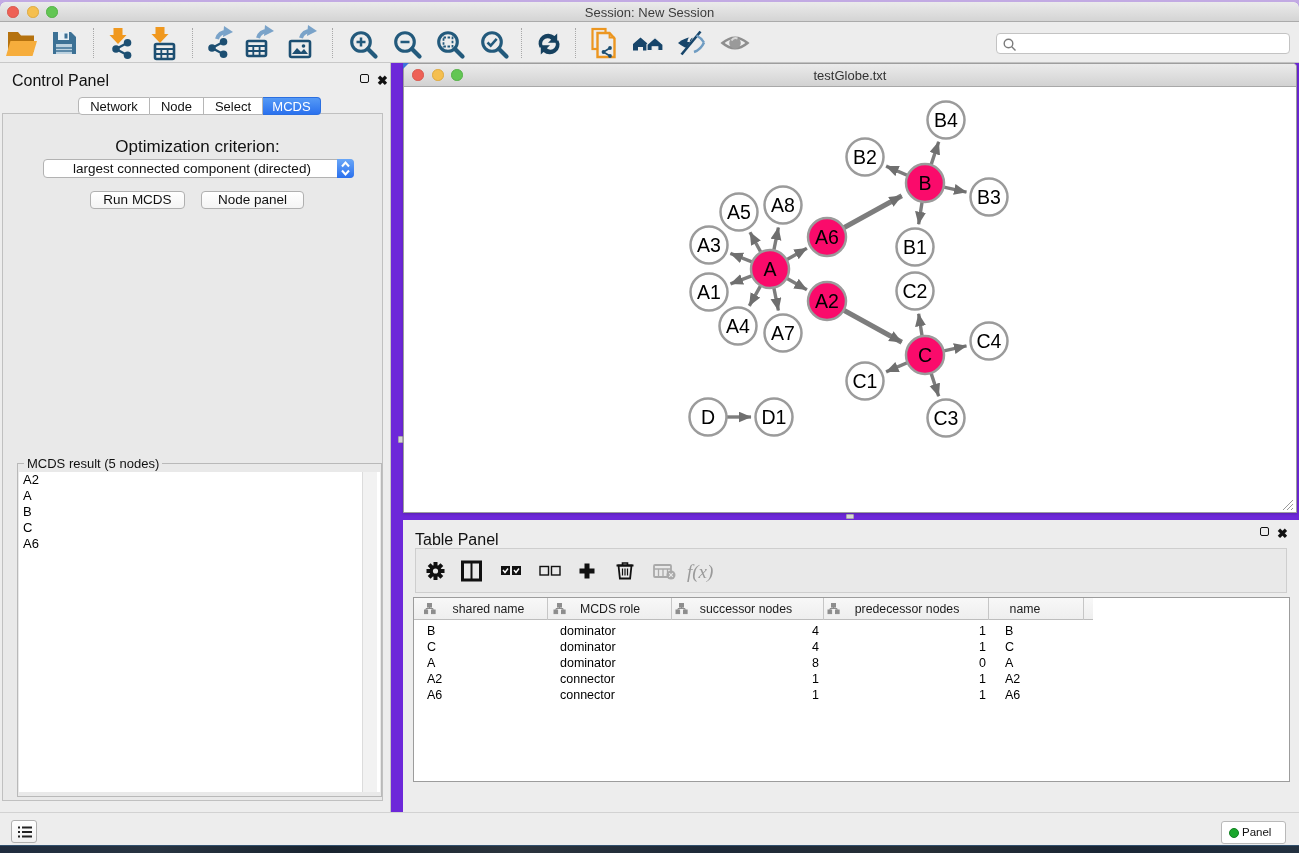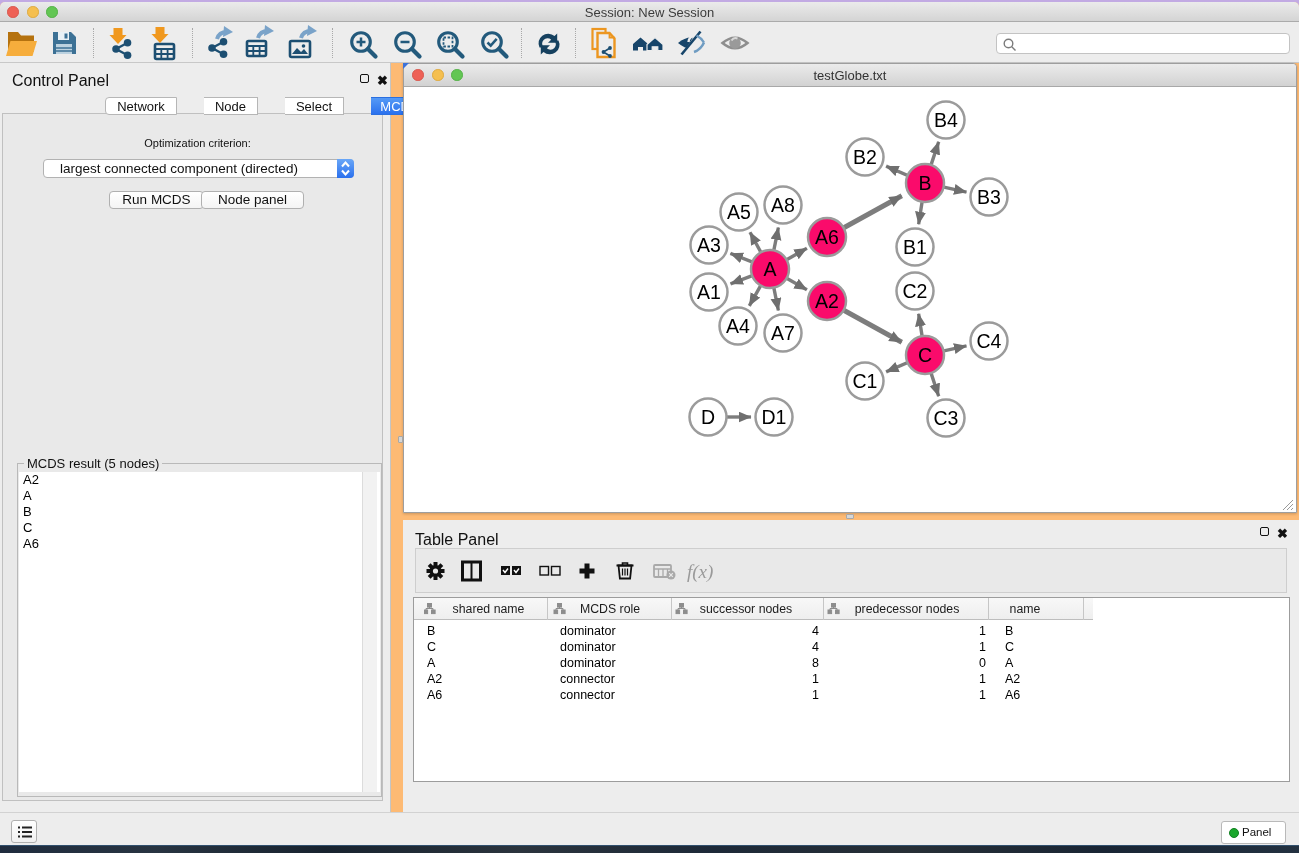--- a/index.html
+++ b/index.html
@@ -1,44 +1,44 @@
 <!DOCTYPE html>
 <html><head>
 <meta charset="utf-8">
 <style>
 * { margin:0; padding:0; box-sizing:border-box; }
 html,body { width:1299px; height:853px; overflow:hidden; }
 body { font-family:"Liberation Sans", sans-serif; background:#17243a; position:relative; }
 .abs { position:absolute; }
 #deskband { top:0; left:0; width:1299px; height:8px; background:#c2aae3; }
-#appwin { top:2px; left:0; width:1299px; height:843px; background:#fdba74; border-radius:5px 5px 0 0; }
+#appwin { top:2px; left:0; width:1299px; height:843px; background:#6d28d9; border-radius:5px 5px 0 0; }
 #titlebar { top:0; left:0; width:1299px; height:20px; background:linear-gradient(#ebebeb,#d4d4d4); border-bottom:1px solid #ababab; border-radius:5px 5px 0 0; }
 .tl { width:11.5px; height:11.5px; border-radius:50%; top:4px; }
 .tl.red { background:#ee6156; border:1px solid #d9554b; left:7px; }
 .tl.yel { background:#f5bf4f; border:1px solid #dfa93c; left:27px; }
 .tl.grn { background:#63c654; border:1px solid #52b145; left:46px; }
 #apptitle { top:3px; left:0; width:100%; text-align:center; font-size:13px; color:#3c3c3c; }
 #toolbar { top:20px; left:0; width:1299px; height:41px; background:#ededed; }
 .tsep { top:6px; width:0; height:30px; border-left:1px dotted #a9a9a9; }
 #searchbox { top:11px; left:996px; width:294px; height:21px; background:#fff; border:1px solid #c3c3c3; border-radius:4px; }
 #mainline { top:60px; left:0; width:1299px; height:1px; background:#c8c8c8; }
 
 
 #leftdock { top:61px; left:0; width:391px; height:749px; background:#ededed; border-right:1px solid #c4c4c4; }
 .paneltitle { font-size:16px; color:#111; }
 .sqicon { width:9px; height:9px; border:1.5px solid #111; border-radius:2px; }
 .xicon { font-size:13px; font-weight:bold; color:#111; line-height:9px; }
 #cp-border { top:50px; left:2px; width:381px; height:688px; background:#e9e9e9; border:1px solid #c0c0c0; }
 .tabs { display:flex; height:18px; }
-.tab { background:#fff; border:1px solid #b6b6b6; border-left:none; font-size:13px; color:#111; text-align:center; line-height:17px;margin-left:27px; }
+.tab { background:#fff; border:1px solid #b6b6b6; border-left:none; font-size:13px; color:#111; text-align:center; line-height:17px; }
 .tab.first { border-left:1px solid #b6b6b6; border-radius:4px 0 0 4px; }
 .tab.last { border-radius:0 4px 4px 0; }
 .tab.sel { background:linear-gradient(#559af6,#2b71ee); border-color:#2b6fe0; color:#fff; }
-#optlabel { font-size:11px; color:#111; }
-#dropdown { top:96px; left:43px; width:311px; height:19px; background:#fff; border:1px solid #b2b2b2; border-radius:4px; font-size:13.5px; color:#111; line-height:17px; padding-left:16px; }
+#optlabel { font-size:17px; color:#111; }
+#dropdown { top:96px; left:43px; width:311px; height:19px; background:#fff; border:1px solid #b2b2b2; border-radius:4px; font-size:13.5px; color:#111; line-height:17px; padding-left:29px; }
 #dropstep { top:-1px; right:-1px; width:17px; height:19px; background:linear-gradient(#6aa7f7,#2a70ee); border-radius:0 4px 4px 0; }
 .btn { background:linear-gradient(#ffffff,#f4f4f4); border:1px solid #b0b0b0; border-radius:4px; font-size:13.5px; color:#111; text-align:center; line-height:16px; }
 #groupbox { top:400px; left:17px; width:365px; height:334px; border:1px solid #b9b9b9; }
 #grouptitle { top:-8px; left:6px; background:#e9e9e9; padding:0 3px; font-size:13px; color:#111; }
 #mcdslist { top:8px; left:1px; width:361px; height:320px; background:#fff; font-size:13px; color:#000; }
 #mcdslist div { padding-left:4px; height:16px; line-height:16px; }
 #listscroll { top:8px; left:344px; width:15px; height:320px; background:#f2f2f2; border-left:1px solid #dcdcdc; }
 
 
 #netwin { top:61px; left:403px; width:894px; height:450px; background:#fff; border:1px solid #9e9e9e; border-radius:4px 4px 0 0; box-shadow:0 1px 3px rgba(0,0,0,0.2); }
@@ -210,21 +210,21 @@
     </div>
     <div id="optlabel" class="abs" style="top:74px;left:0;width:395px;text-align:center">Optimization criterion:</div>
     <div id="dropdown" class="abs">largest connected component (directed)
       <div id="dropstep" class="abs">
         <svg width="17" height="19" viewBox="0 0 17 19">
           <path d="M5 7.5 l3.5 -4 l3.5 4" fill="none" stroke="#fff" stroke-width="2"></path>
           <path d="M5 11.5 l3.5 4 l3.5 -4" fill="none" stroke="#fff" stroke-width="2"></path>
         </svg>
       </div>
     </div>
-    <div class="btn abs" style="top:128px;left:109px;width:95px;height:18px">Run MCDS</div>
+    <div class="btn abs" style="top:128px;left:90px;width:95px;height:18px">Run MCDS</div>
     <div class="btn abs" style="top:128px;left:201px;width:103px;height:18px">Node panel</div>
     <div id="groupbox" class="abs">
       <div id="mcdslist" class="abs">
         <div>A2</div>
           <div>A</div>
           <div>B</div>
           <div>C</div>
           <div>A6</div>
       </div>
       <div id="listscroll" class="abs"></div>

